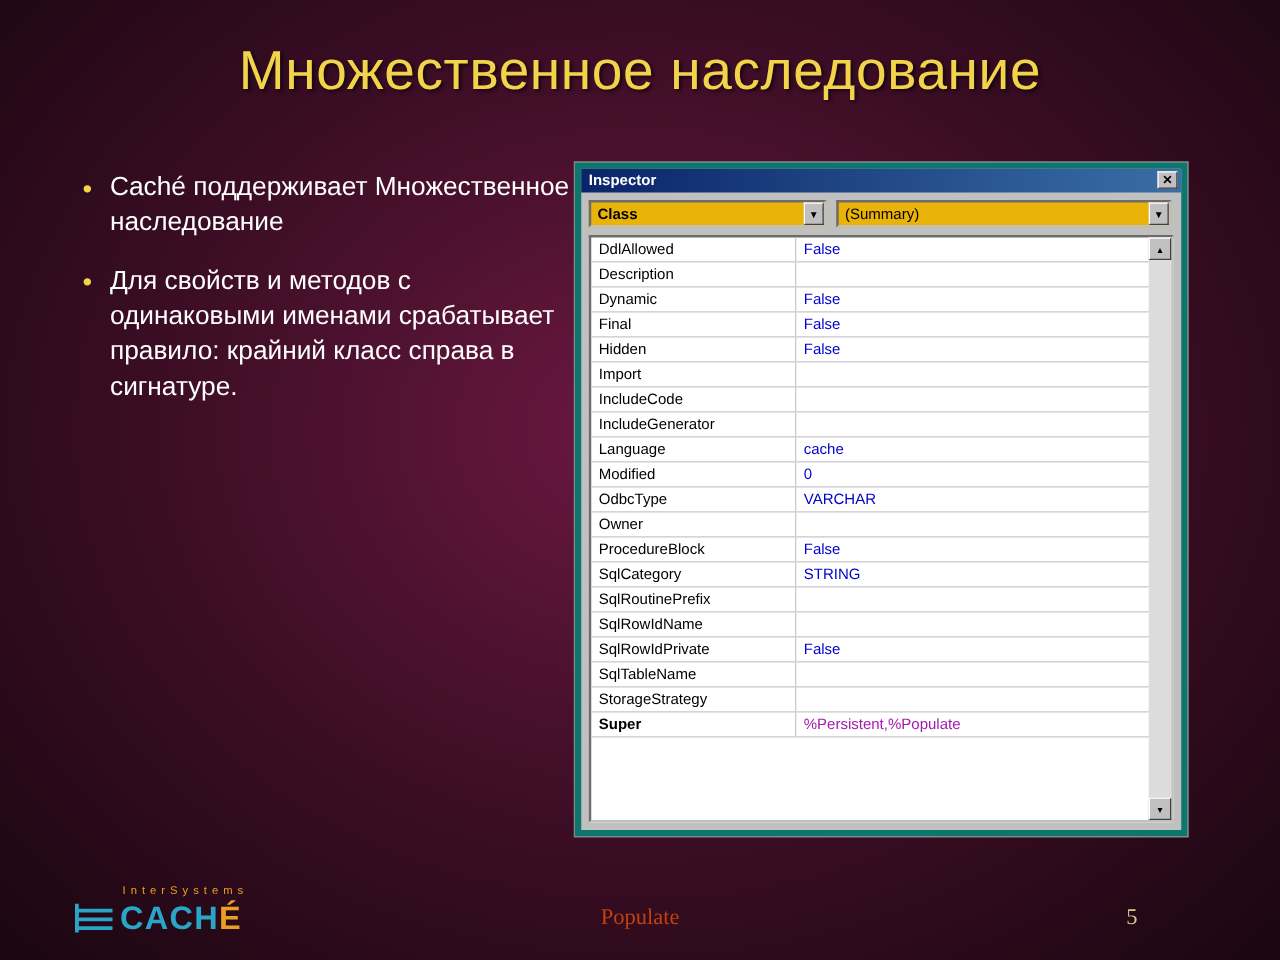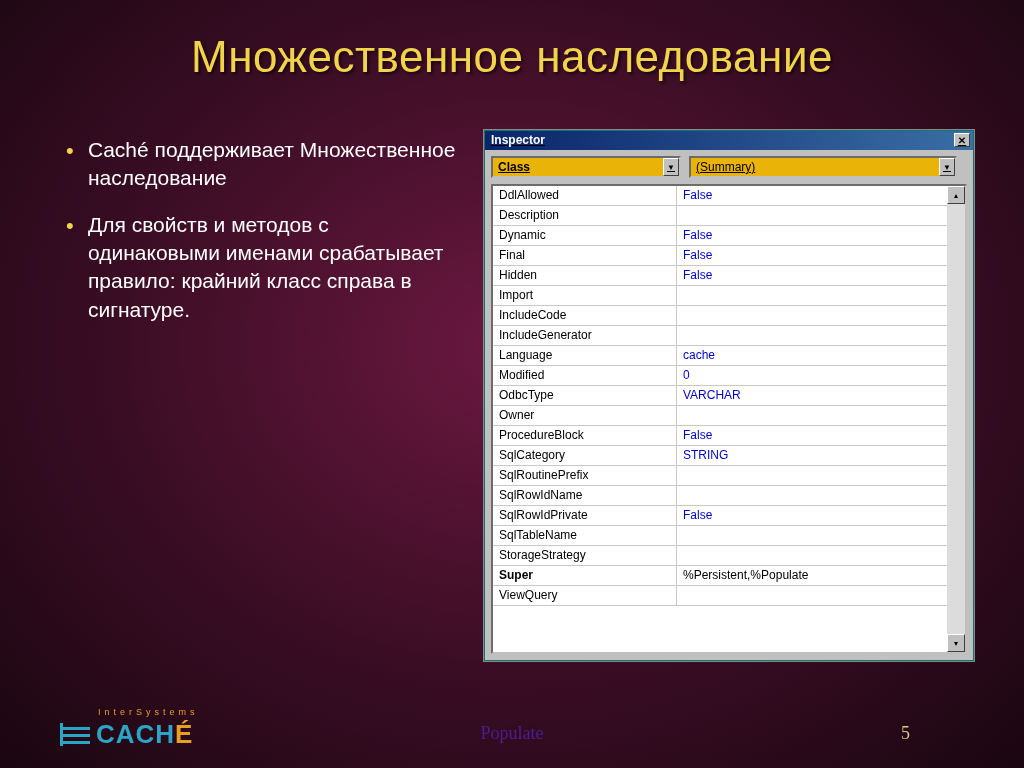--- a/index.html
+++ b/index.html
@@ -16,21 +16,20 @@
     font-size: 44px;
     font-weight: 400;
     text-align: center;
     padding-top: 32px;
     letter-spacing: 0.5px;
     text-shadow: 2px 2px 3px rgba(0,0,0,0.6);
   }
   .content-area {
     display: flex;
     padding: 48px 30px 0 60px;
-    gap: 24px;
     align-items: flex-start;
   }
   .bullets {
     width: 400px;
     color: #fff;
     font-size: 21px;
     line-height: 1.35;
     padding-top: 6px;
   }
   .bullets li { list-style: none; position: relative; padding-left: 28px; margin-bottom: 18px; }
@@ -39,23 +38,22 @@
     position: absolute;
     left: 6px;
     top: 0;
     color: #f2d44a;
     font-size: 22px;
   }
   
   .inspector {
     width: 490px;
     background: #c0c0c0;
-    border: 1px solid #0f766e;
+    border: 5px solid #0f766e;
     box-shadow: 0 0 0 1px #888;
-    text-decoration: underline;
   }
   .titlebar {
     background: linear-gradient(to right, #0a246a, #3a6ea5);
     color: #fff;
     font-size: 12px;
     font-weight: bold;
     padding: 2px 3px 3px 6px;
     display: flex;
     justify-content: space-between;
     align-items: center;
@@ -114,33 +112,33 @@
     left: 0; top: 0; right: 18px;
     font-family: "MS Sans Serif", Tahoma, Arial, sans-serif;
     font-size: 12px;
   }
   .row {
     display: flex;
     height: 20px;
     border-bottom: 1px solid #c8c8c8;
   }
   .cell-k {
-    width: 184px;
+    width: 164px;
     padding: 2px 6px;
     border-right: 1px solid #c8c8c8;
     color: #000;
     white-space: nowrap;
   }
   .cell-v {
     flex: 1;
     padding: 2px 6px;
     color: #0000cc;
     white-space: nowrap;
   }
-  .cell-v.red { color: #000000; }
+  .cell-v.red { color: #a21caf; }
   .row.bold .cell-k { font-weight: bold; }
   .vscroll {
     position: absolute;
     right: 0; top: 0; bottom: 0;
     width: 18px;
     background: #dcdcdc;
   }
   .scrollbtn {
     width: 18px; height: 18px;
     background: #c0c0c0;
@@ -152,21 +150,21 @@
     font-size: 8px; color: #000;
   }
   .scrollbtn.up { top: 0; }
   .scrollbtn.down { bottom: 0; }
   
   .footer-label {
     position: absolute;
     bottom: 24px;
     left: 50%;
     transform: translateX(-50%);
-    color: #4c1d95;
+    color: #c2410c;
     font-size: 18px;
     font-family: "Times New Roman", serif;
   }
   .footer-page {
     position: absolute;
     bottom: 24px;
     right: 114px;
     color: #d9c588;
     font-size: 18px;
     font-family: "Times New Roman", serif;
@@ -306,24 +304,20 @@
             <div class="cell-v"></div>
           </div>
           <div class="row">
             <div class="cell-k">StorageStrategy</div>
             <div class="cell-v"></div>
           </div>
           <div class="row bold">
             <div class="cell-k">Super</div>
             <div class="cell-v red">%Persistent,%Populate</div>
           </div>
-          <div class="row">
-            <div class="cell-k">ViewQuery</div>
-            <div class="cell-v"></div>
-          </div>
         </div>
       <div class="vscroll">
         <div class="scrollbtn up">▴</div>
         <div class="scrollbtn down">▾</div>
       </div>
     </div>
   </div>
 </div>
 
 <div class="logo">

